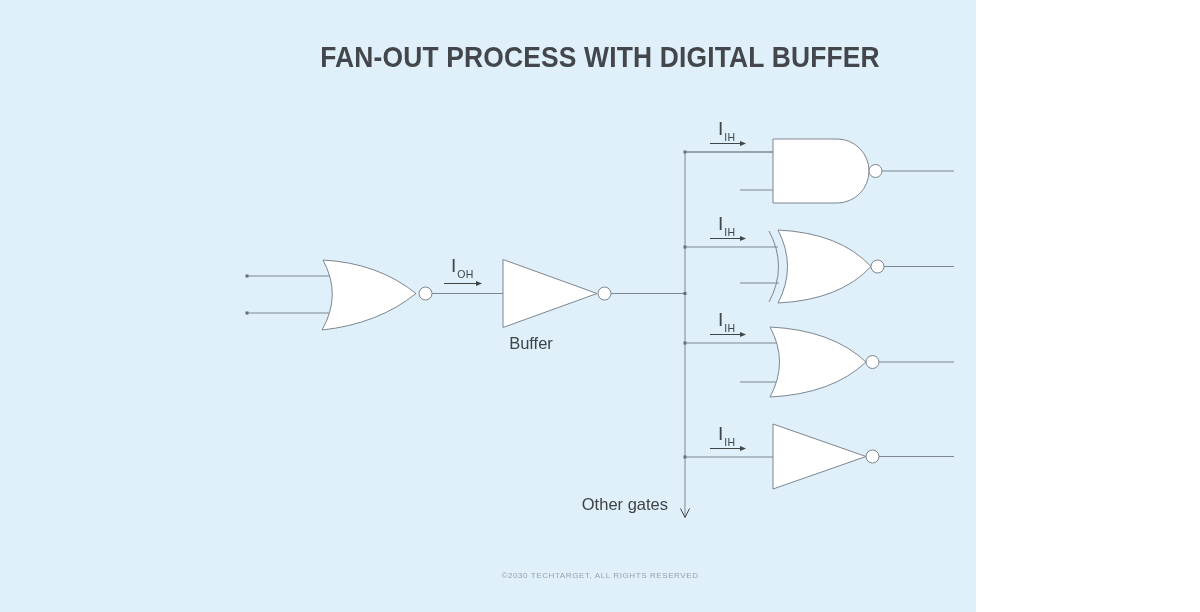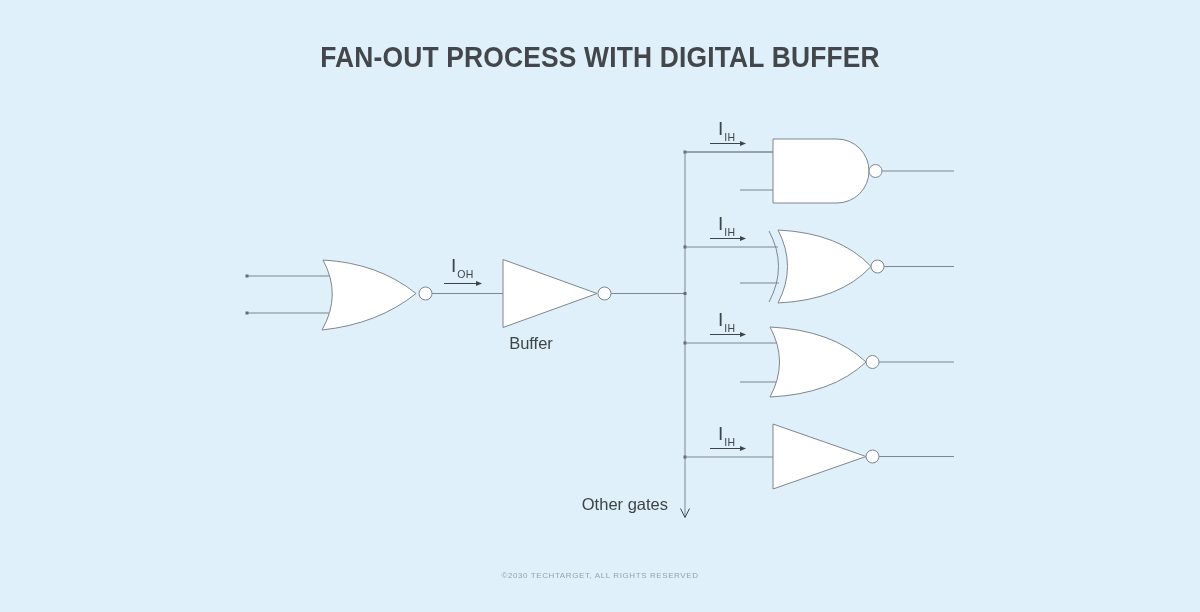--- a/index.html
+++ b/index.html
@@ -1,18 +1,18 @@
 <!DOCTYPE html>
 <html><head>
 <meta charset="utf-8">
 <style>
   html,body{margin:0;padding:0;}
   .canvas{
     position:relative;
-    width:1200px;height:612px;
+    width:976px;height:612px;
     background:#dff0fa;
     overflow:hidden;
     font-family:"Liberation Sans", sans-serif;
   }
   .title{
     position:absolute;
     top:40px;left:0;width:1200px;
     text-align:center;
     margin:0;
     font-size:30px;

